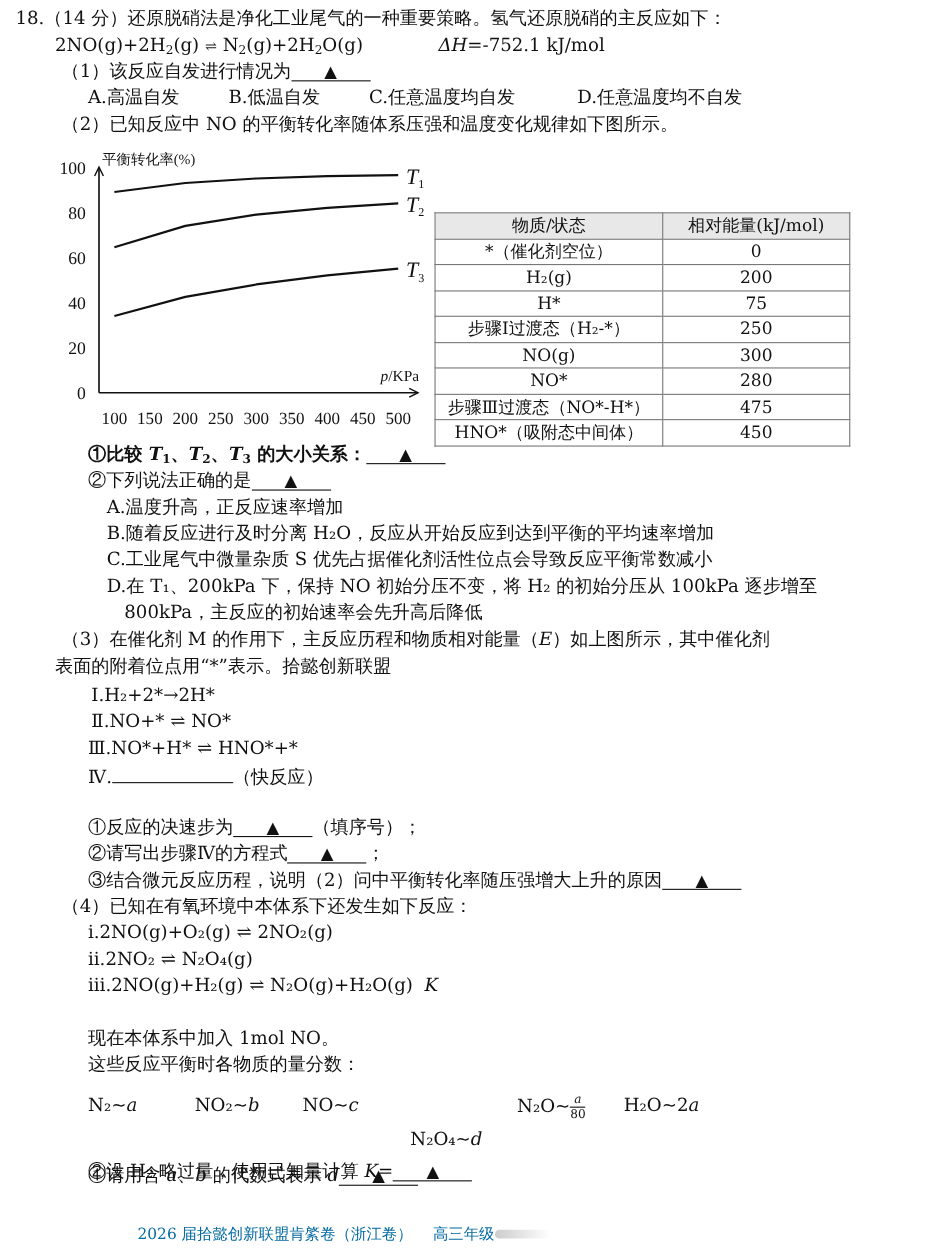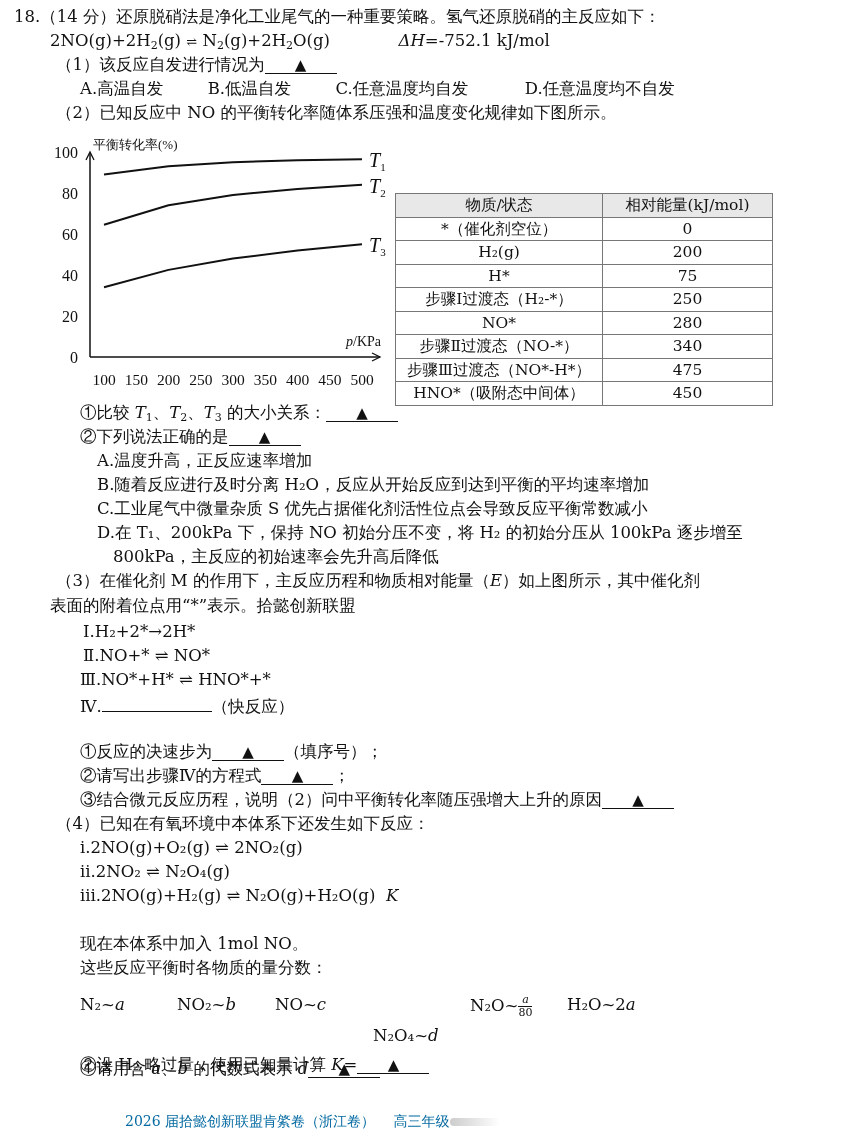--- a/index.html
+++ b/index.html
@@ -108,39 +108,39 @@
       </tr>
     <tr>
         <td>H*</td>
         <td>75</td>
       </tr>
     <tr>
         <td>步骤Ⅰ过渡态（H₂-*）</td>
         <td>250</td>
       </tr>
     <tr>
+        <td>NO(g)</td>
+        <td>300</td>
+      </tr>
+    <tr>
         <td>NO*</td>
         <td>280</td>
-      </tr>
-    <tr>
-        <td>步骤Ⅱ过渡态（NO-*）</td>
-        <td>340</td>
       </tr>
     <tr>
         <td>步骤Ⅲ过渡态（NO*-H*）</td>
         <td>475</td>
       </tr>
     <tr>
         <td>HNO*（吸附态中间体）</td>
         <td>450</td>
       </tr>
   </tbody>
 </table>
 
-<div class="ln" style="left:80px;top:402px;">
+<div class="ln" style="left:80px;top:402px;font-weight:bold;">
   <span>①比较 </span><i>T</i><sub>1</sub>、<i>T</i><sub>2</sub>、<i>T</i><sub>3</sub><span> 的大小关系：</span><span class="blank" style="width:72px;"><span class="tri">▲</span></span>
 </div>
 <div class="ln" style="left:80px;top:426px;">
   <span>②下列说法正确的是</span><span class="blank" style="width:72px;"><span class="tri">▲</span></span>
 </div>
 <div class="ln" style="left:97px;top:450px;">A.温度升高，正反应速率增加</div>
 <div class="ln" style="left:97px;top:474px;">B.随着反应进行及时分离 H₂O，反应从开始反应到达到平衡的平均速率增加</div>
 <div class="ln" style="left:97px;top:498px;">C.工业尾气中微量杂质 S 优先占据催化剂活性位点会导致反应平衡常数减小</div>
 <div class="ln" style="left:97px;top:522px;">D.在 T₁、200kPa 下，保持 NO 初始分压不变，将 H₂ 的初始分压从 100kPa 逐步增至</div>
 <div class="ln" style="left:113px;top:546px;">800kPa，主反应的初始速率会先升高后降低</div>

